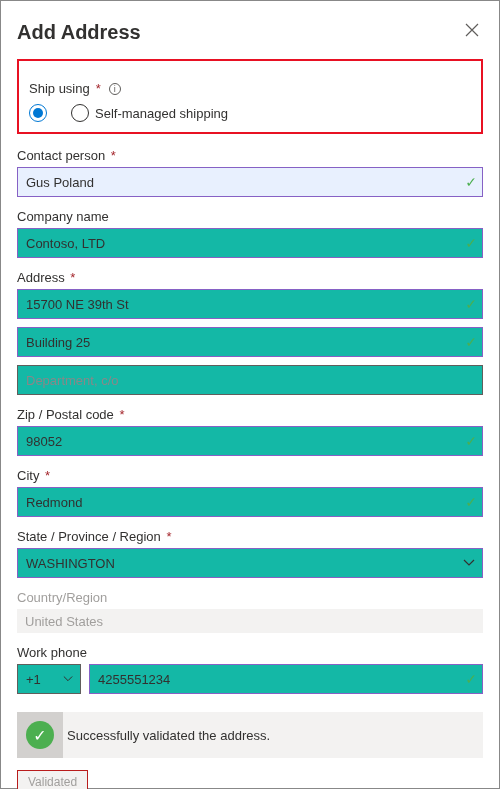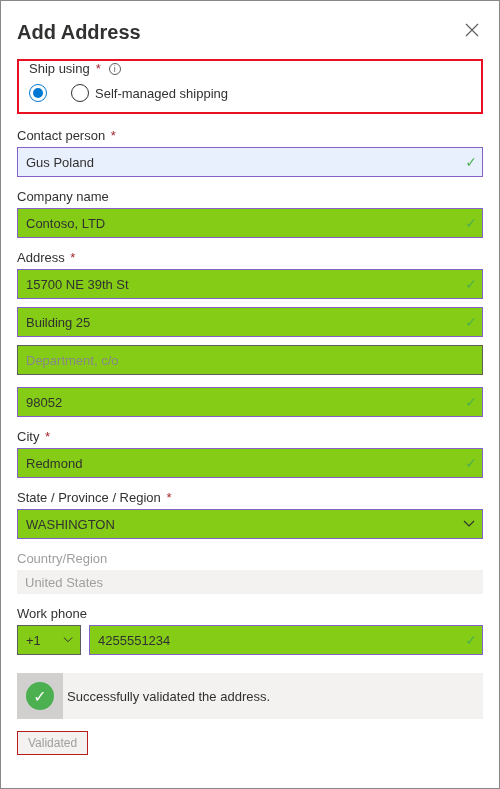--- a/index.html
+++ b/index.html
@@ -30,21 +30,21 @@
     margin: 0;
   }
   .close-x {
     font-size: 16px;
     color: #605e5c;
     cursor: pointer;
     padding: 4px;
   }
   .highlight-box {
     border: 2px solid #e81123;
-    padding: 0 10px 10px 10px;
+    padding: 20px 10px 10px 10px;
     margin-bottom: 14px;
   }
   .ship-label-row {
     display: flex;
     align-items: center;
     gap: 4px;
     margin-bottom: 8px;
     font-size: 13px;
   }
   .req { color: #a4262c; margin-left: 2px; }
@@ -77,21 +77,21 @@
   .field { margin-bottom: 12px; }
   .field-label { font-size: 13px; margin-bottom: 4px; display: block; }
   .input-wrap { position: relative; }
   .text-input, .select-input {
     width: 100%;
     height: 30px;
     border: 1px solid #605e5c;
     padding: 0 28px 0 8px;
     font-size: 13px;
     font-family: inherit;
-    background: #84cc16;
+    background: #14b8a6;
     color: #323130;
   }
   .text-input.valid, .select-input.valid {
     border-color: #8661c5;
   }
   .text-input.autofill {
     background: #e8f0fe;
   }
   .text-input::placeholder { color: #888; }
   .check-icon {
@@ -219,20 +219,21 @@
     <div class="input-wrap">
       <input class="text-input valid" value="Building 25" style="">
       <span class="check-icon">✓</span>
     </div>
     <div class="input-wrap">
       <input class="text-input" placeholder="Department, c/o" style="">
     </div>
   </div>
 
   <div class="field">
+    <label class="field-label"><span>Zip / Postal code</span><span class="req"> *</span></label>
     <div class="input-wrap">
       <input class="text-input valid" value="98052" style="">
       <span class="check-icon">✓</span>
     </div>
   </div>
 
   <div class="field">
     <label class="field-label"><span>City</span><span class="req"> *</span></label>
     <div class="input-wrap">
       <input class="text-input valid" value="Redmond" style="">

